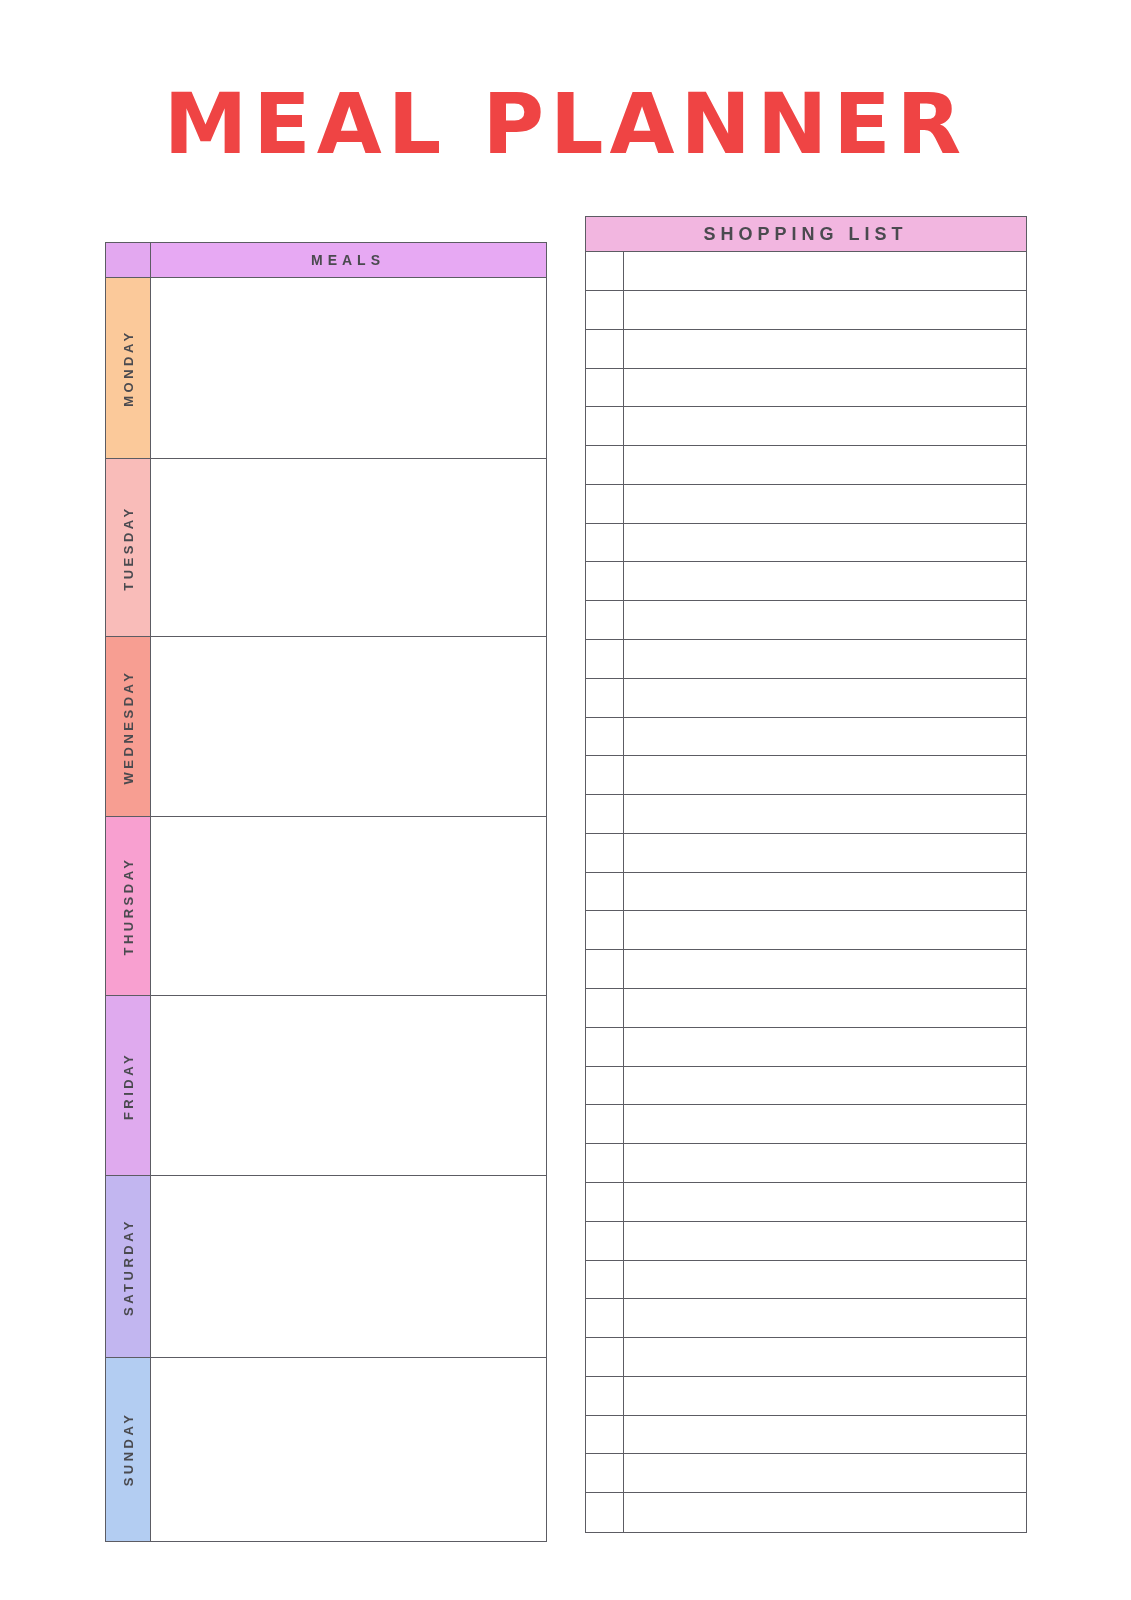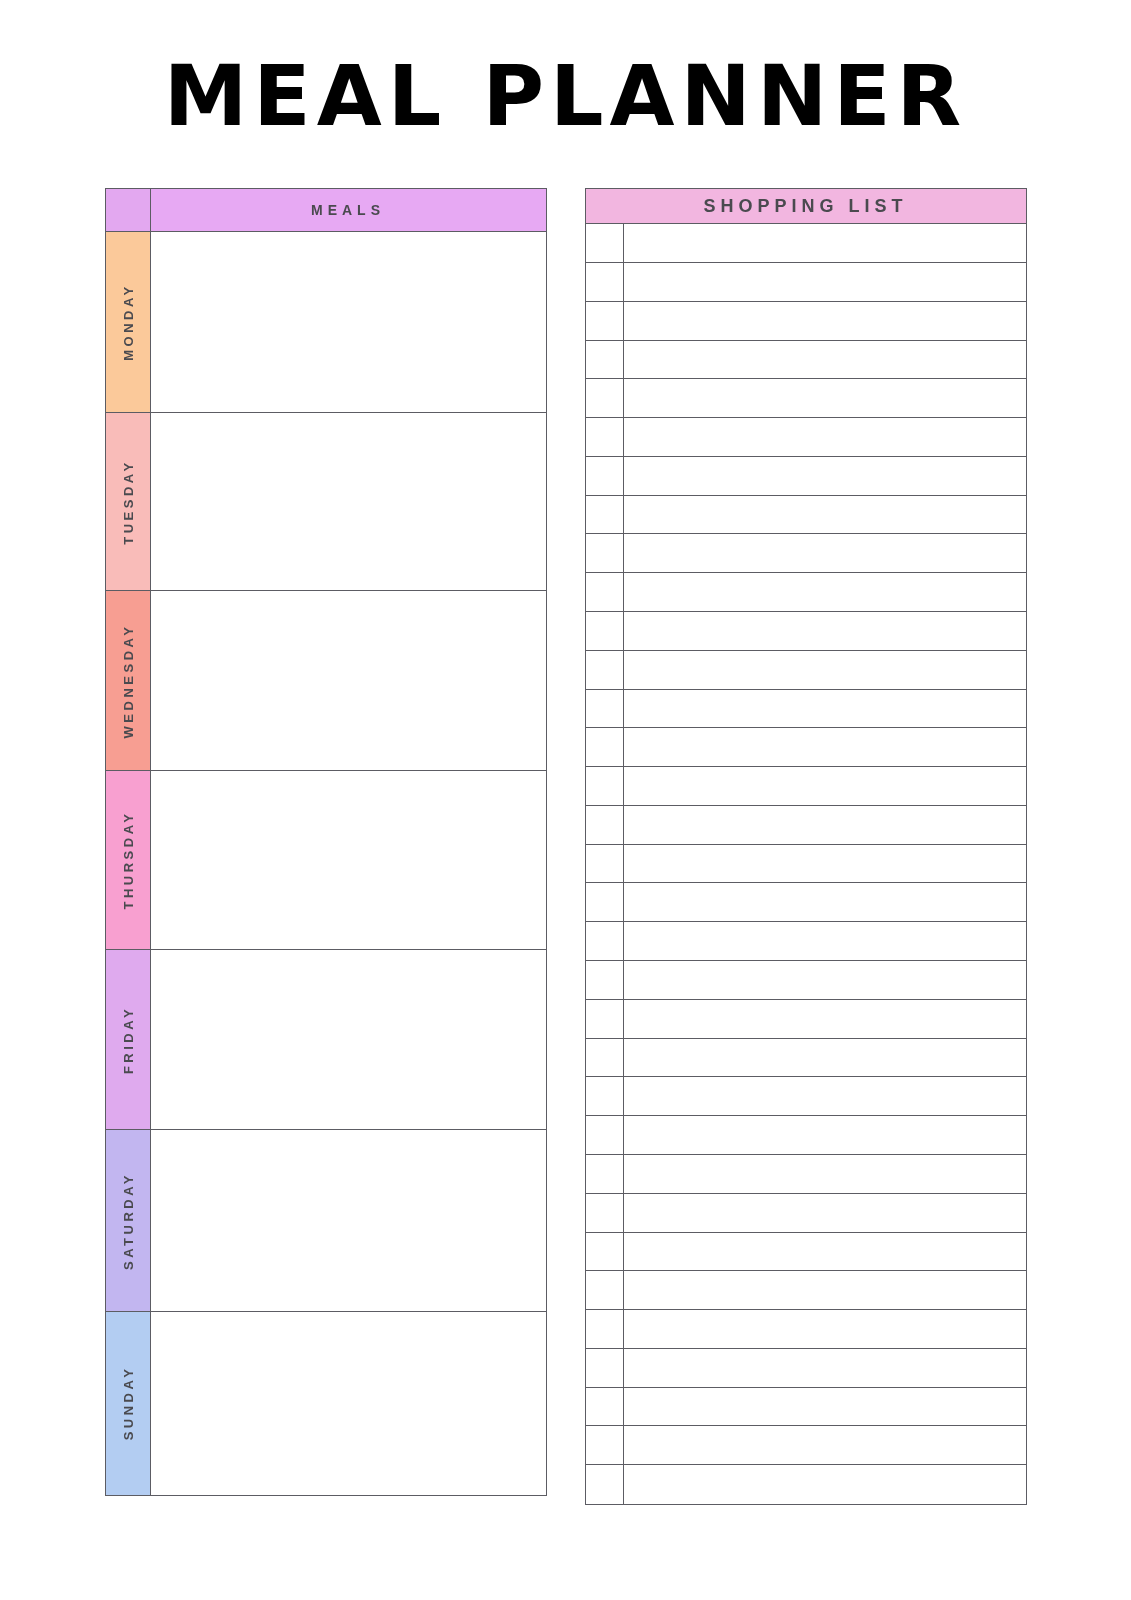--- a/index.html
+++ b/index.html
@@ -22,43 +22,44 @@
     position: relative;
     box-sizing: border-box;
   }
 
   .title {
     text-align: center;
     font-family: "DejaVu Sans", sans-serif;
     font-weight: bold;
     font-size: 84px;
     letter-spacing: 6px;
-    color: #000000;
+    color: #ef4444;
     margin: 0;
-    padding-top: 52px;
+    padding-top: 80px;
     line-height: 1.05;
     user-select: none;
   }
 
   .content {
     display: flex;
     align-items: flex-start;
     justify-content: center;
     gap: 38px;
     padding-top: 48px;
   }
 
   
   .meals-panel {
     width: 442px;
   }
   .meals-header-row {
     display: flex;
-    height: 44px;
-    box-sizing: border-box;
+    height: 36px;
+    box-sizing: border-box;
+    margin-top: 26px;
   }
   .meals-header-corner {
     width: 46px;
     background: #e3a8f0;
     border: 1.5px solid #5c5c63;
     box-sizing: border-box;
   }
   .meals-header-label {
     flex: 1;
     background: #e7a9f3;

